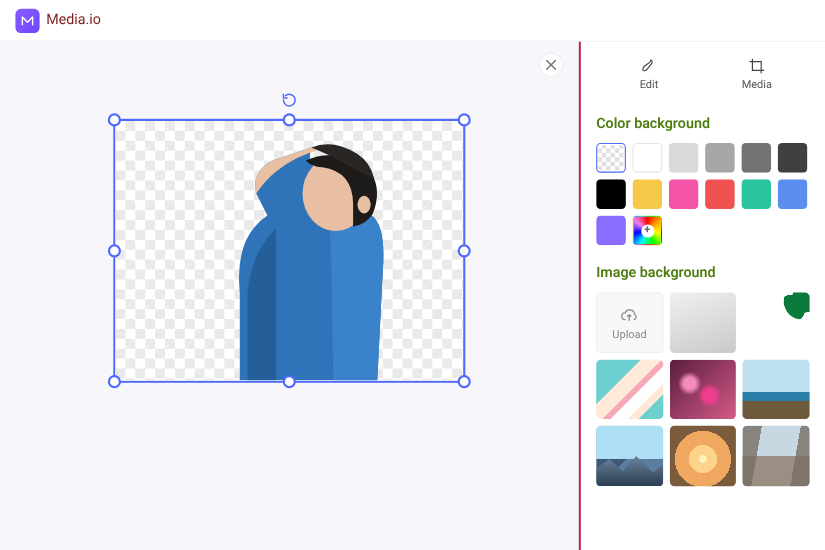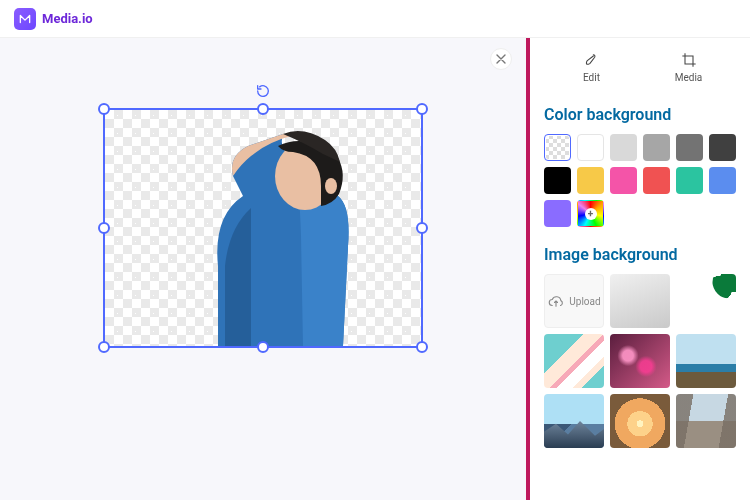--- a/index.html
+++ b/index.html
@@ -1,21 +1,21 @@
 <!DOCTYPE html>
 <html><head>
 <meta charset="utf-8">
 <style>
 * { margin: 0; padding: 0; box-sizing: border-box; }
 body { font-family: -apple-system, BlinkMacSystemFont, "Segoe UI", Roboto, sans-serif; background: #fff; width: 750px; height: 500px; overflow: hidden; }
 
 .header { display: flex; align-items: center; padding: 8px 14px; height: 38px; border-bottom: 1px solid #f0f0f0; }
 .logo-badge { width: 22px; height: 22px; border-radius: 5px; background: linear-gradient(135deg, #8a5cff, #6d47ff); display: flex; align-items: center; justify-content: center; margin-right: 6px; position: relative; }
 .logo-badge svg { width: 14px; height: 14px; }
-.brand { font-weight: 700; font-size: 13px; color: #6d28d9; }
+.brand { font-weight: 400; font-size: 13px; color: #7f1d1d; }
 
 .main { display: flex; height: calc(500px - 38px); }
 
 .canvas-area { flex: 1; background: #f7f7fb; position: relative; padding: 40px 40px; display: flex; align-items: flex-start; justify-content: center; }
 .close-btn { position: absolute; top: 10px; right: 14px; width: 22px; height: 22px; border-radius: 50%; background: #fff; border: 1px solid #eee; display: flex; align-items: center; justify-content: center; cursor: pointer; color: #777; font-size: 12px; }
 
 .selection { position: relative; width: 320px; height: 240px; border: 2px solid #5069ff; margin-top: 30px; }
 .checker { position: absolute; inset: 0;
   background-image:
     linear-gradient(45deg, #e9e9e9 25%, transparent 25%),
@@ -29,49 +29,49 @@
 .subject { position: absolute; inset: 0; overflow: hidden; }
 .person-svg { position: absolute; bottom: 0; left: 50%; transform: translateX(-50%); width: 260px; height: 230px; }
 
 .handle { position: absolute; width: 12px; height: 12px; background: #fff; border: 2px solid #5069ff; border-radius: 50%; }
 .h-tl { top: -7px; left: -7px; } .h-tr { top: -7px; right: -7px; } .h-bl { bottom: -7px; left: -7px; } .h-br { bottom: -7px; right: -7px; }
 .h-tc { top: -7px; left: 50%; margin-left: -6px; } .h-bc { bottom: -7px; left: 50%; margin-left: -6px; }
 .h-ml { top: 50%; left: -7px; margin-top: -6px; } .h-mr { top: 50%; right: -7px; margin-top: -6px; }
 
 .rotate { position: absolute; top: -28px; left: 50%; transform: translateX(-50%); width: 18px; height: 18px; border-radius: 50%; display: flex; align-items: center; justify-content: center; color: #5069ff; cursor: pointer; font-size: 14px; }
 
-.sidebar { width: 224px; border-left: 4px solid #be185d; padding: 8px 14px 10px; overflow-y: auto; }
+.sidebar { width: 224px; border-left: 2px solid #be185d; padding: 8px 14px 10px; overflow-y: auto; }
 
 .tabs { display: flex; gap: 2px; margin-bottom: 16px; }
 .tab { flex: 1; display: flex; flex-direction: column; align-items: center; gap: 4px; padding: 6px 2px; font-size: 10px; color: #555; cursor: pointer; border-radius: 4px; }
 .tab.active { background: #f4f4f6; }
 .tab-ico { width: 16px; height: 16px; display: flex; align-items: center; justify-content: center; color: #444; }
 
-.section-title { font-size: 16px; font-weight: 600; color: #0369a1; margin-bottom: 10px; }
+.section-title { font-size: 13px; font-weight: 600; color: #4d7c0f; margin-bottom: 10px; }
 
 .swatches { display: flex; flex-wrap: wrap; gap: 6px; margin-bottom: 18px; }
 .swatch { width: 27px; height: 27px; border-radius: 4px; cursor: pointer; border: 1px solid transparent; position: relative; }
 .swatch.selected { border: 1px solid #5069ff; box-shadow: 0 0 0 1px #fff inset; }
 .swatch.transparent {
   background-image:
     linear-gradient(45deg, #ddd 25%, transparent 25%),
     linear-gradient(-45deg, #ddd 25%, transparent 25%),
     linear-gradient(45deg, transparent 75%, #ddd 75%),
     linear-gradient(-45deg, transparent 75%, #ddd 75%);
   background-size: 8px 8px;
   background-position: 0 0, 0 4px, 4px -4px, -4px 0px;
   background-color: #fff;
 }
 .swatch.white-sw { border: 1px solid #e5e5e5; background: #fff; }
 .swatch.rainbow { background: conic-gradient(red, orange, yellow, lime, cyan, blue, violet, red); display:flex; align-items:center; justify-content:center; color:#fff; font-size:14px; font-weight:700; }
 .swatch.rainbow::after { content:"+"; color:#666; background:#fff; width:12px; height:12px; line-height:12px; text-align:center; border-radius:50%; font-size:10px; }
 
 .img-grid { display: grid; grid-template-columns: repeat(3, 1fr); gap: 6px; }
 .thumb { width: 100%; aspect-ratio: 1/0.9; border-radius: 4px; cursor: pointer; position: relative; overflow: hidden; background: #eee; }
-.thumb.upload { background: #f8f8f8; border: 1px solid #eee; display: flex; flex-direction: row; align-items: center; justify-content: center; gap: 4px; color: #888; font-size: 10px; }
+.thumb.upload { background: #f8f8f8; border: 1px solid #eee; display: flex; flex-direction: column; align-items: center; justify-content: center; gap: 4px; color: #888; font-size: 10px; }
 .thumb.upload svg { width: 18px; height: 18px; stroke: #888; }
 
 .t-grad-grey { background: linear-gradient(160deg, #f0f0f0, #c9c9c9); }
 .t-leaf { background: #fff; }
 .t-leaf::after { content:""; position:absolute; top:-4px; right:-4px; width:28px; height:28px; background: radial-gradient(circle at 70% 30%, #0a7a3a 0 45%, transparent 46%), radial-gradient(circle at 30% 70%, #0a7a3a 0 45%, transparent 46%); border-radius: 0 0 0 60%; transform: rotate(10deg); }
 .t-stripes { background: linear-gradient(135deg, #6ecfcf 0 35%, #ffe9d9 35% 52%, #f7a9b8 52% 58%, #fff 58% 72%, #ffe9d9 72% 80%, #6ecfcf 80% 100%); }
 .t-bokeh { background: radial-gradient(circle at 30% 40%, rgba(255,150,200,0.9) 0 10%, transparent 20%), radial-gradient(circle at 60% 60%, rgba(255,60,150,0.8) 0 12%, transparent 22%), linear-gradient(135deg, #5a1e3e, #d45a88); }
 .t-sea { background: linear-gradient(#bfe0f0 0 55%, #2b7ea8 55% 70%, #6c5a3d 70% 100%); }
 .t-mountain { background: linear-gradient(#aee0f5 0 55%, transparent 55%), linear-gradient(135deg, #3b5877 50%, #5a7ea1 50%); position:relative; }
 .t-mountain::after{ content:""; position:absolute; bottom:0; left:0; right:0; height:50%; background: linear-gradient(180deg, #6f859c, #2a3d52); clip-path: polygon(0 100%, 0 40%, 20% 10%, 40% 50%, 60% 0, 85% 55%, 100% 30%, 100% 100%); }

